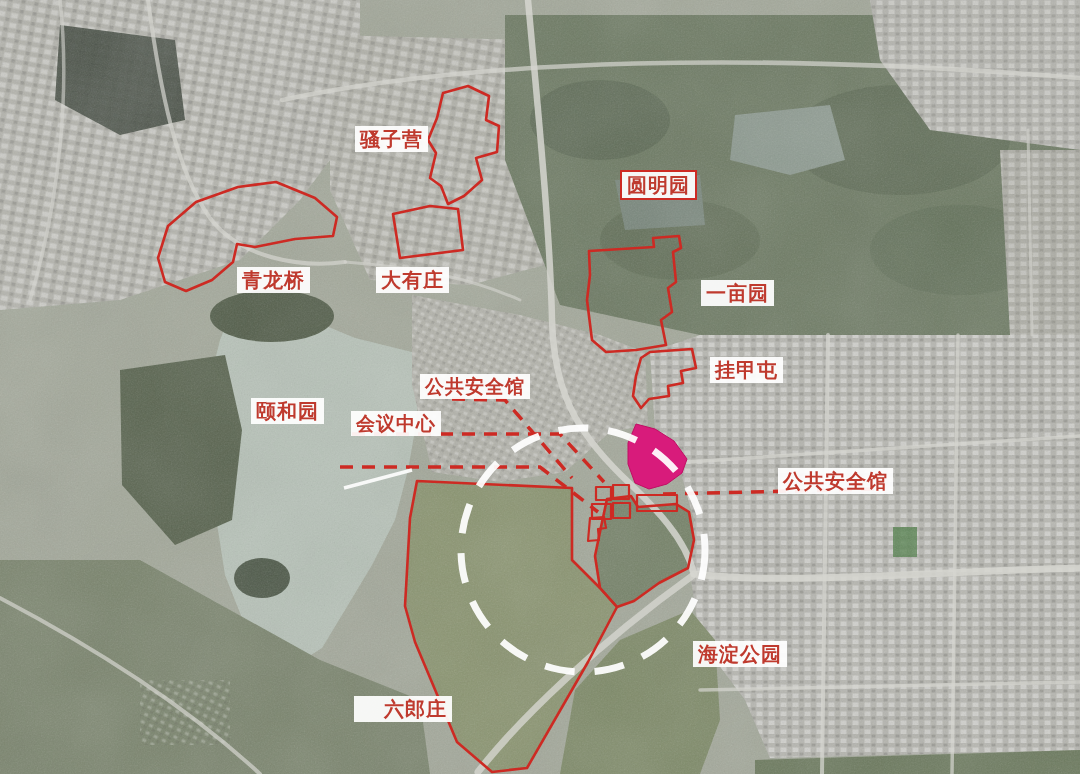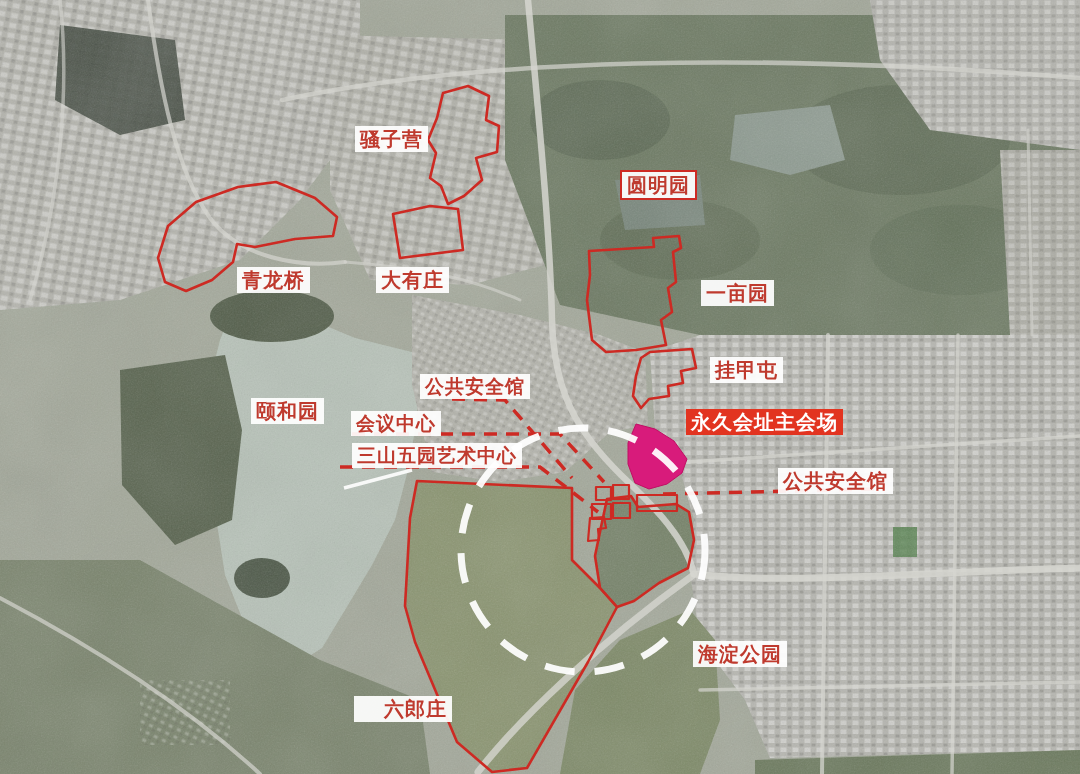--- a/index.html
+++ b/index.html
@@ -166,18 +166,16 @@
 
   <div class="lbl" id="lbl-saoziying">骚子营</div>
   <div class="lbl lbl--bordered" id="lbl-yuanmingyuan">圆明园</div>
   <div class="lbl" id="lbl-qinglongqiao">青龙桥</div>
   <div class="lbl" id="lbl-dayouzhuang">大有庄</div>
   <div class="lbl" id="lbl-yimuyuan">一亩园</div>
   <div class="lbl" id="lbl-guajiatun">挂甲屯</div>
   <div class="lbl" id="lbl-yiheyuan">颐和园</div>
   <div class="lbl" id="lbl-gonggonganquanguan">公共安全馆</div>
   <div class="lbl" id="lbl-huiyizhongxin">会议中心</div>
-  <div class="lbl" id="lbl-sanshanwuyuan">三山五园艺术中心</div>
-  <div class="lbl lbl--banner" id="lbl-yongjiuhuizhi">永久会址主会场</div>
   <div class="lbl" id="lbl-zhanshizhongxin">公共安全馆</div>
   <div class="lbl" id="lbl-haidiangongyuan">海淀公园</div>
   <div class="lbl" id="lbl-liulangzhuang">六郎庄</div>
 </div>
 
 </body></html>

